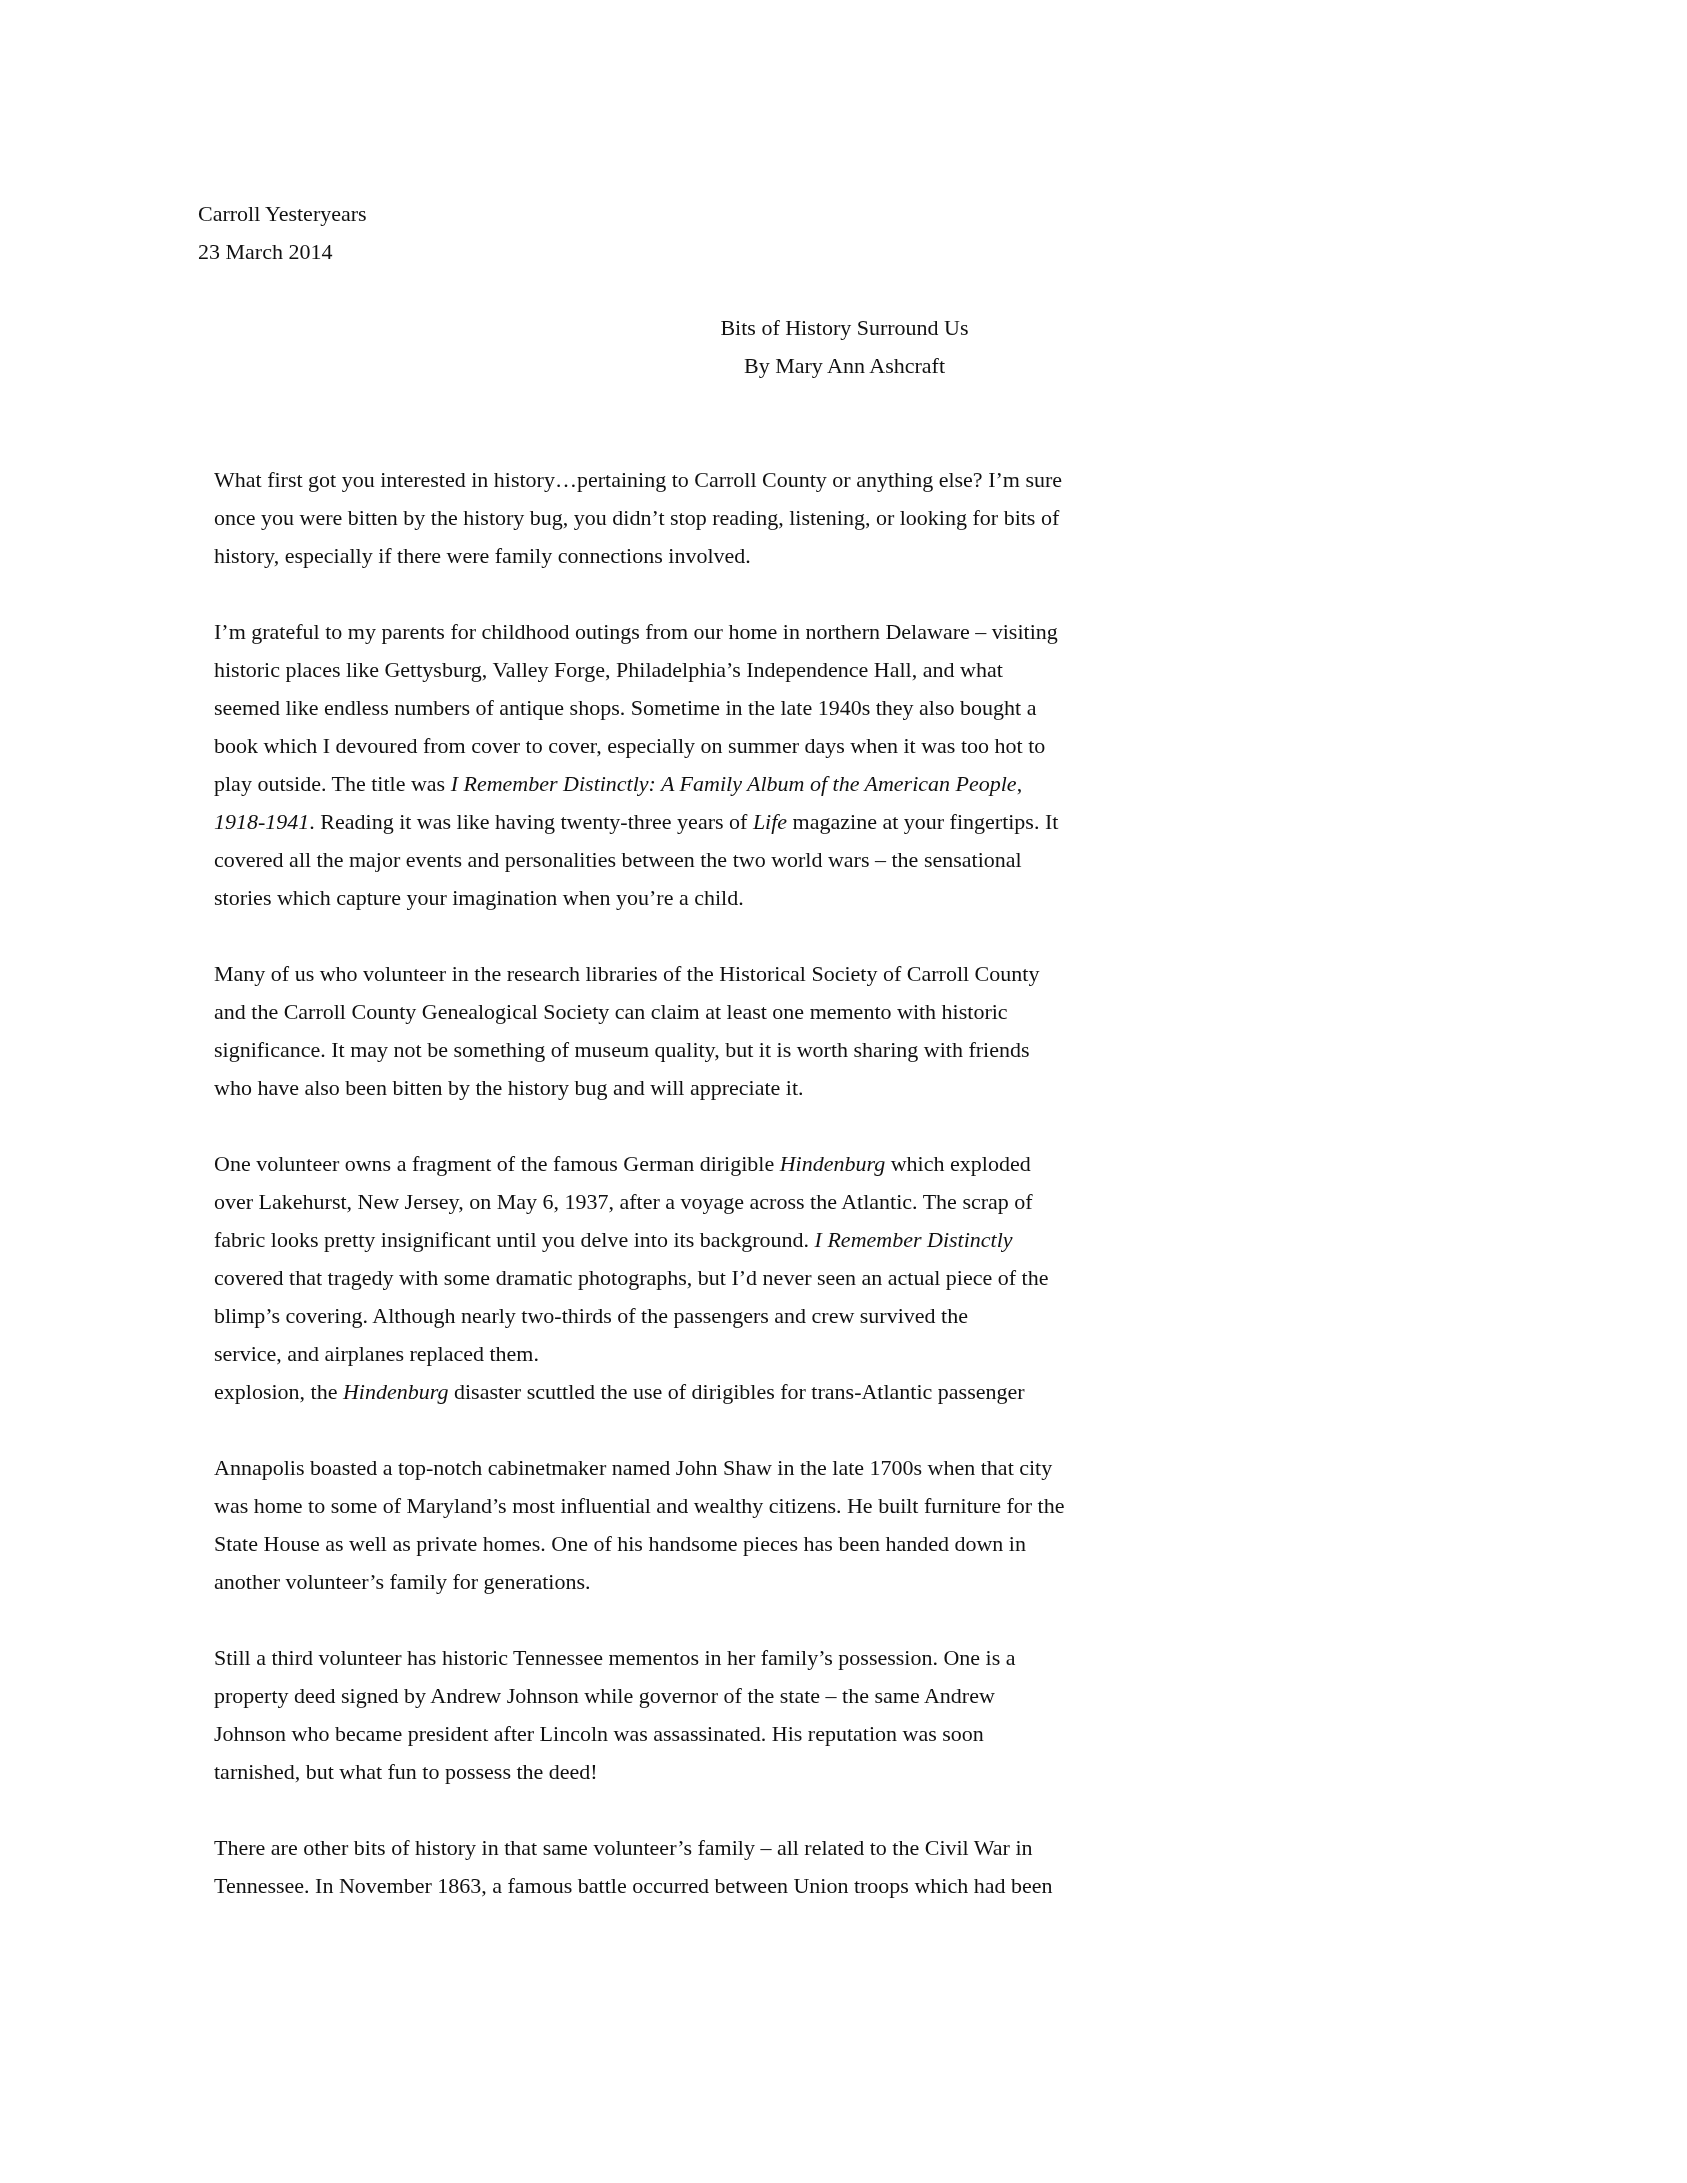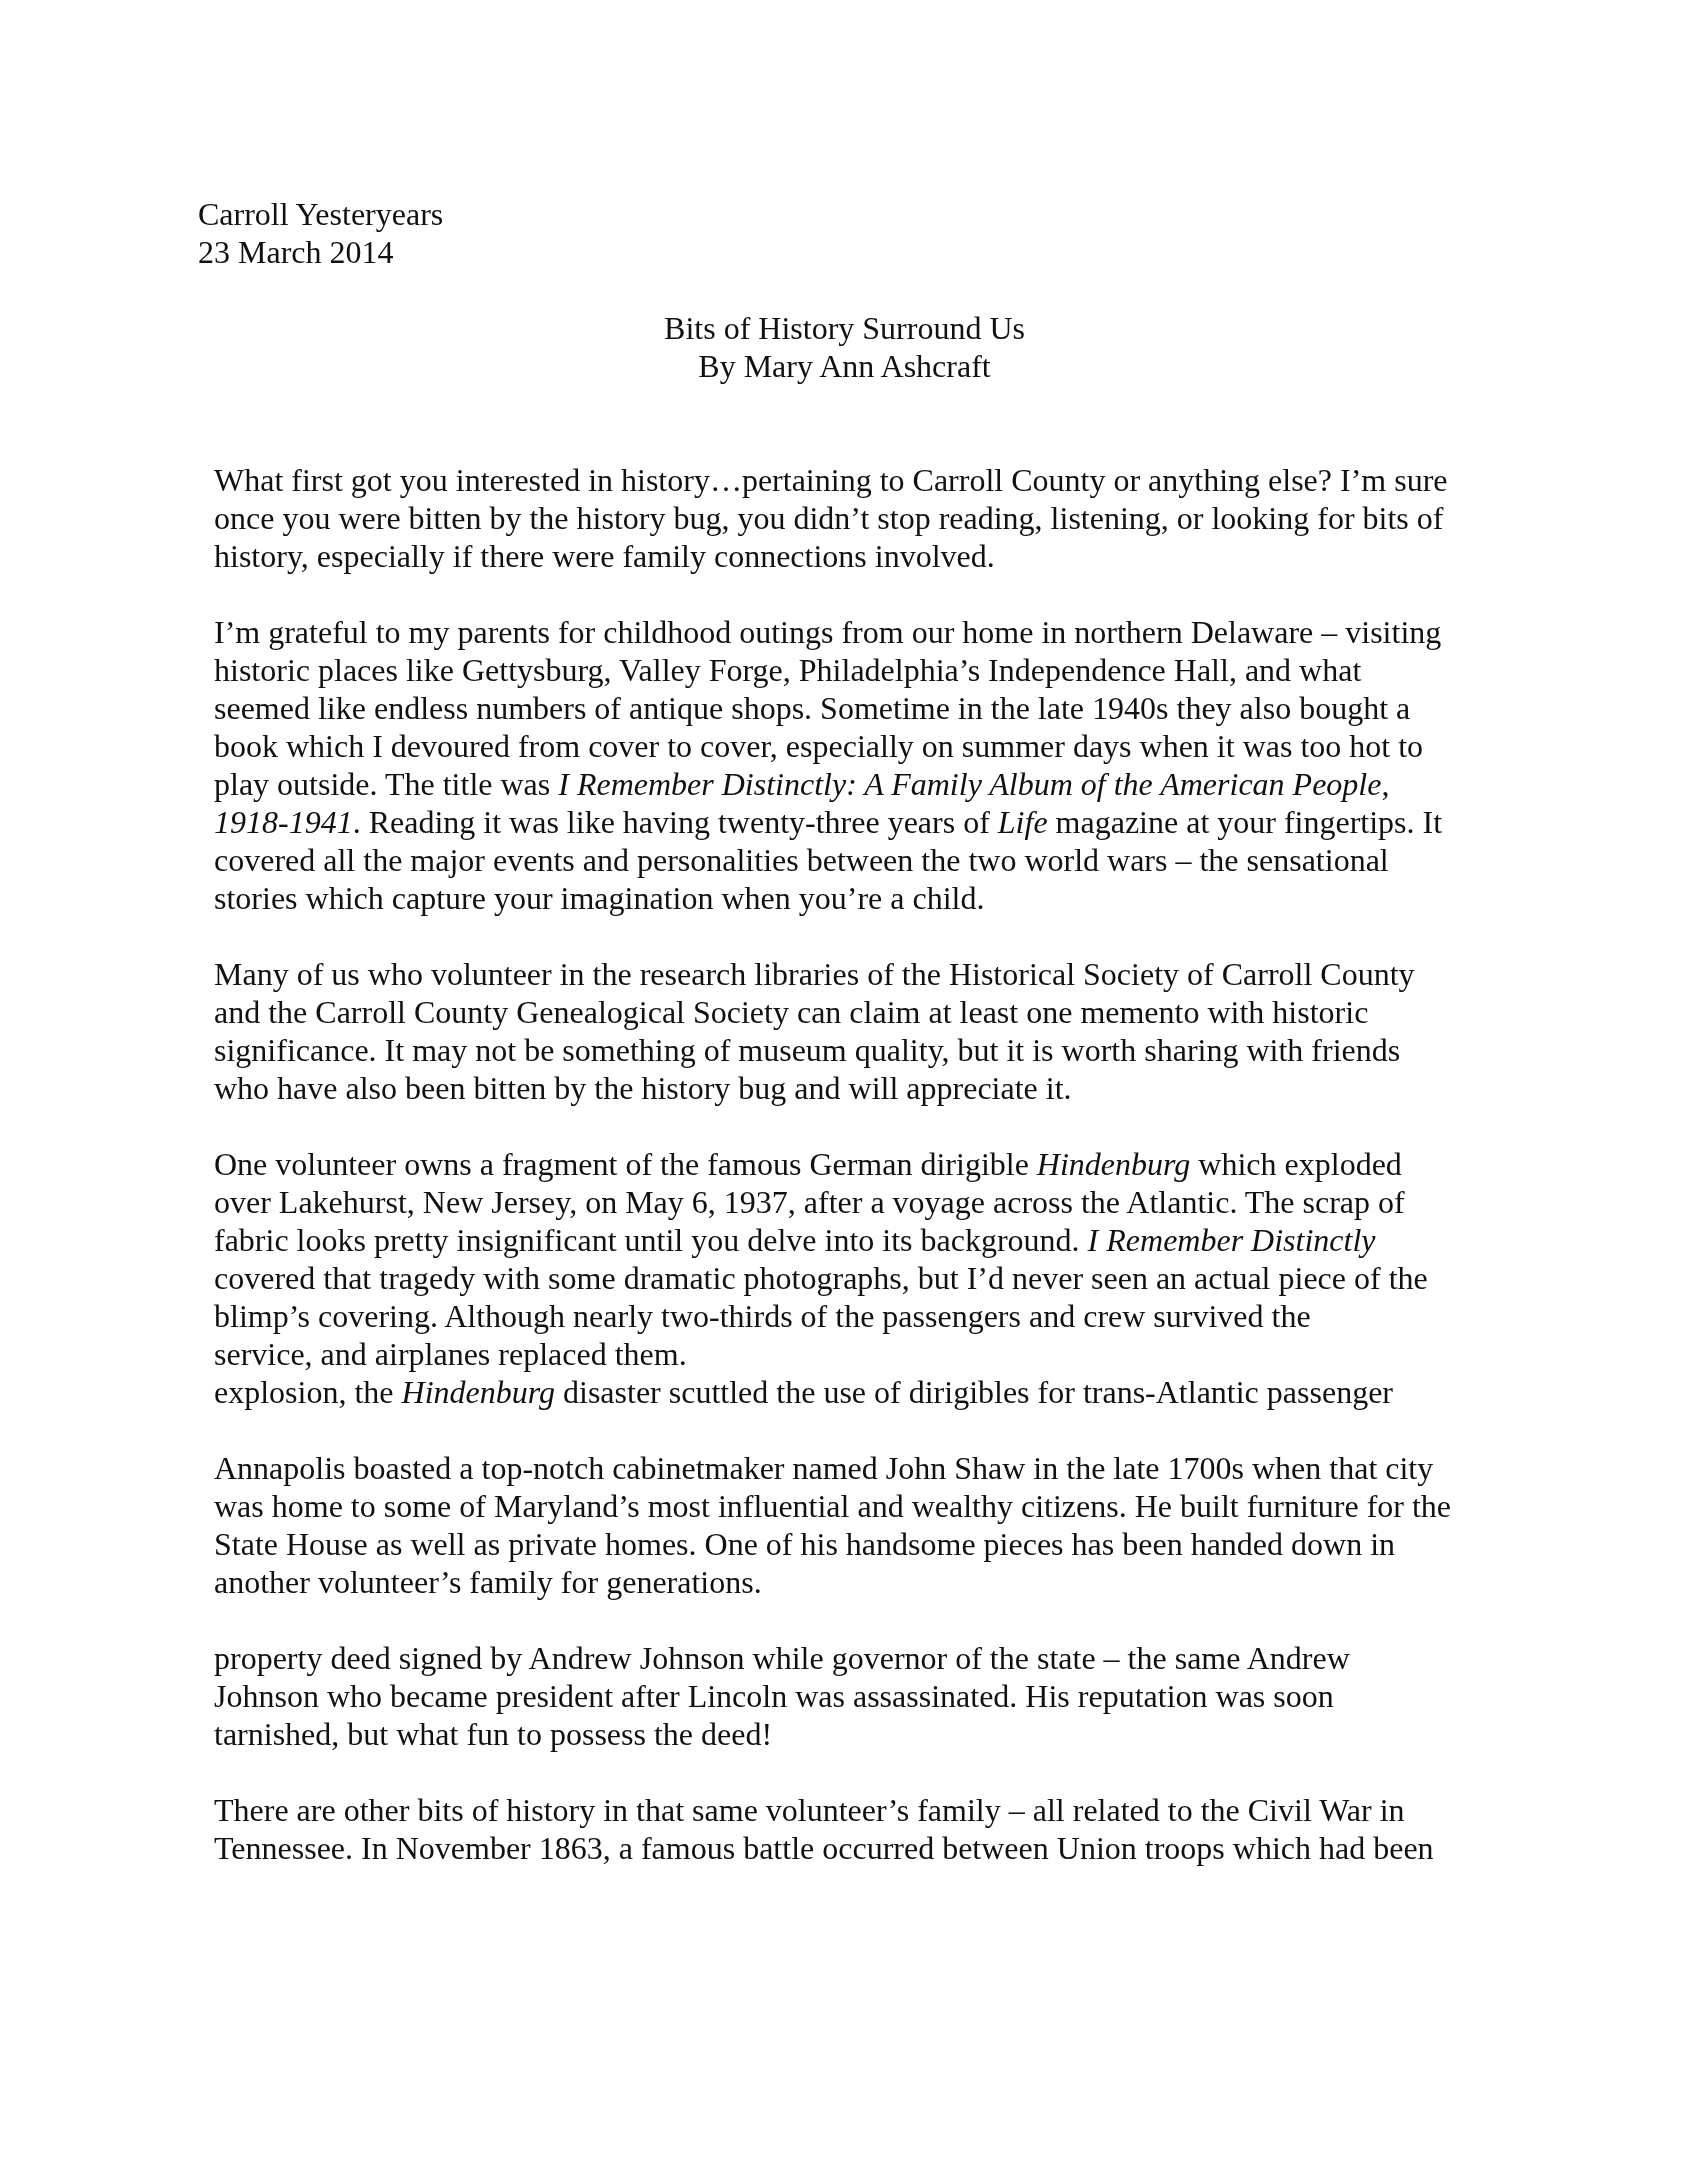--- a/index.html
+++ b/index.html
@@ -12,21 +12,21 @@
       height: 2183px;
       position: relative;
       overflow: hidden;
     }
     .page {
       position: absolute;
       left: 198px;
       top: 195px;
       width: 1293px;
       font-family: "Liberation Serif", "DejaVu Serif", serif;
-      font-size: 32px;
+      font-size: 22px;
       line-height: 38px;
       color: #111111;
     }
     .header-block p,
     .byline-block p {
       margin: 0;
       white-space: nowrap;
     }
     .byline-block {
       margin-top: 38px;
@@ -91,20 +91,21 @@
         <span class="line"><span>service, and airplanes replaced them.</span></span>
         <span class="line"><span>explosion, the </span><em>Hindenburg</em><span> disaster scuttled the use of dirigibles for trans-Atlantic passenger</span></span>
       </p>
       <p class="para">
         <span class="line"><span>Annapolis boasted a top-notch cabinetmaker named John Shaw in the late 1700s when that city</span></span>
         <span class="line"><span>was home to some of Maryland’s most influential and wealthy citizens.  He built furniture for the</span></span>
         <span class="line"><span>State House as well as private homes.  One of his handsome pieces has been handed down in</span></span>
         <span class="line"><span>another volunteer’s family for generations.</span></span>
       </p>
       <p class="para">
+        <span class="line"><span>Still a third volunteer has historic Tennessee mementos in her family’s possession.  One is a</span></span>
         <span class="line"><span>property deed signed by Andrew Johnson while governor of the state – the same Andrew</span></span>
         <span class="line"><span>Johnson who became president after Lincoln was assassinated.  His reputation was soon</span></span>
         <span class="line"><span>tarnished, but what fun to possess the deed!</span></span>
       </p>
       <p class="para">
         <span class="line"><span>There are other bits of history in that same volunteer’s family – all related to the Civil War in</span></span>
         <span class="line"><span>Tennessee.  In November 1863, a famous battle occurred between Union troops which had been</span></span>
       </p>
     </div>
 </div>

